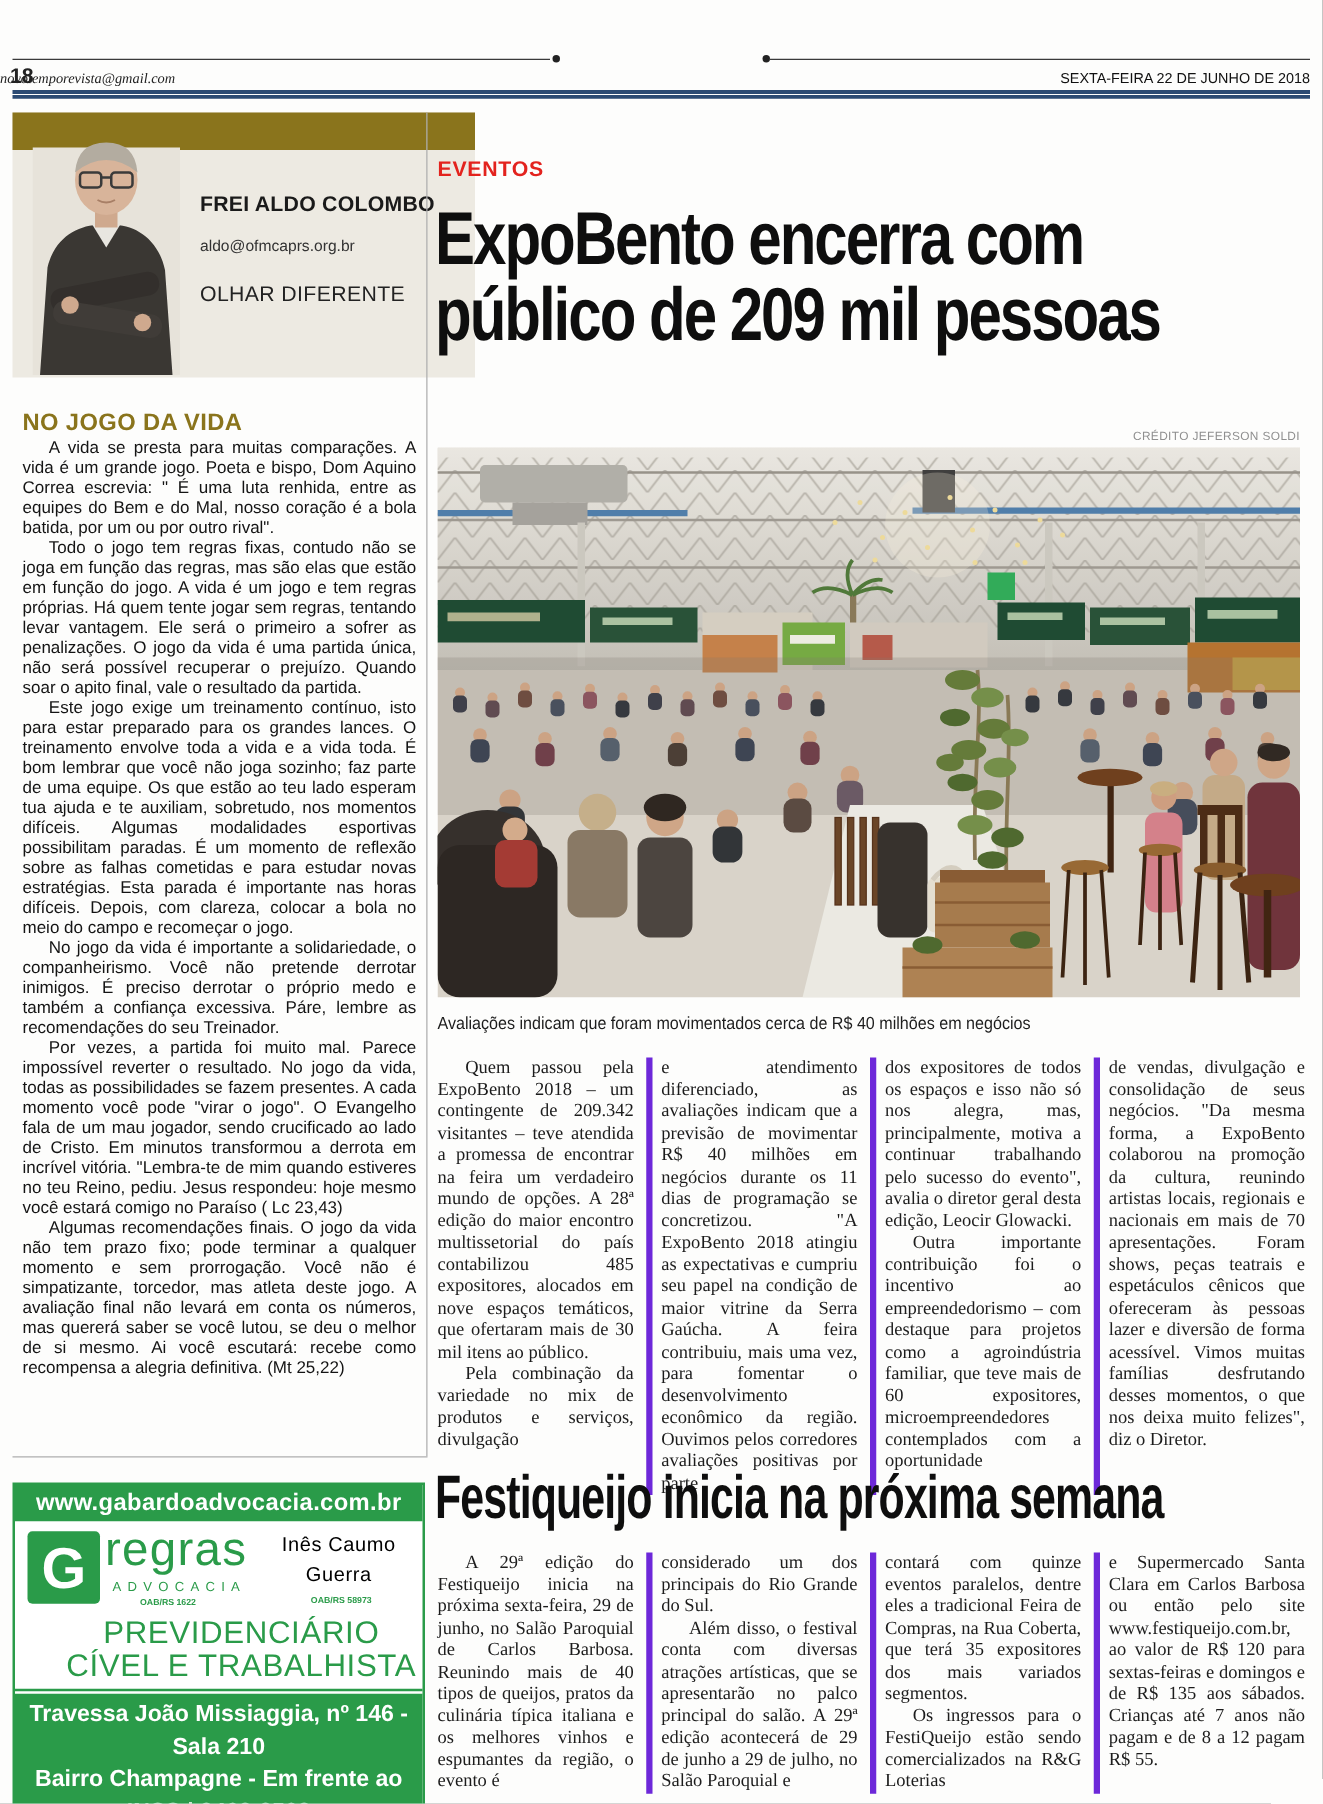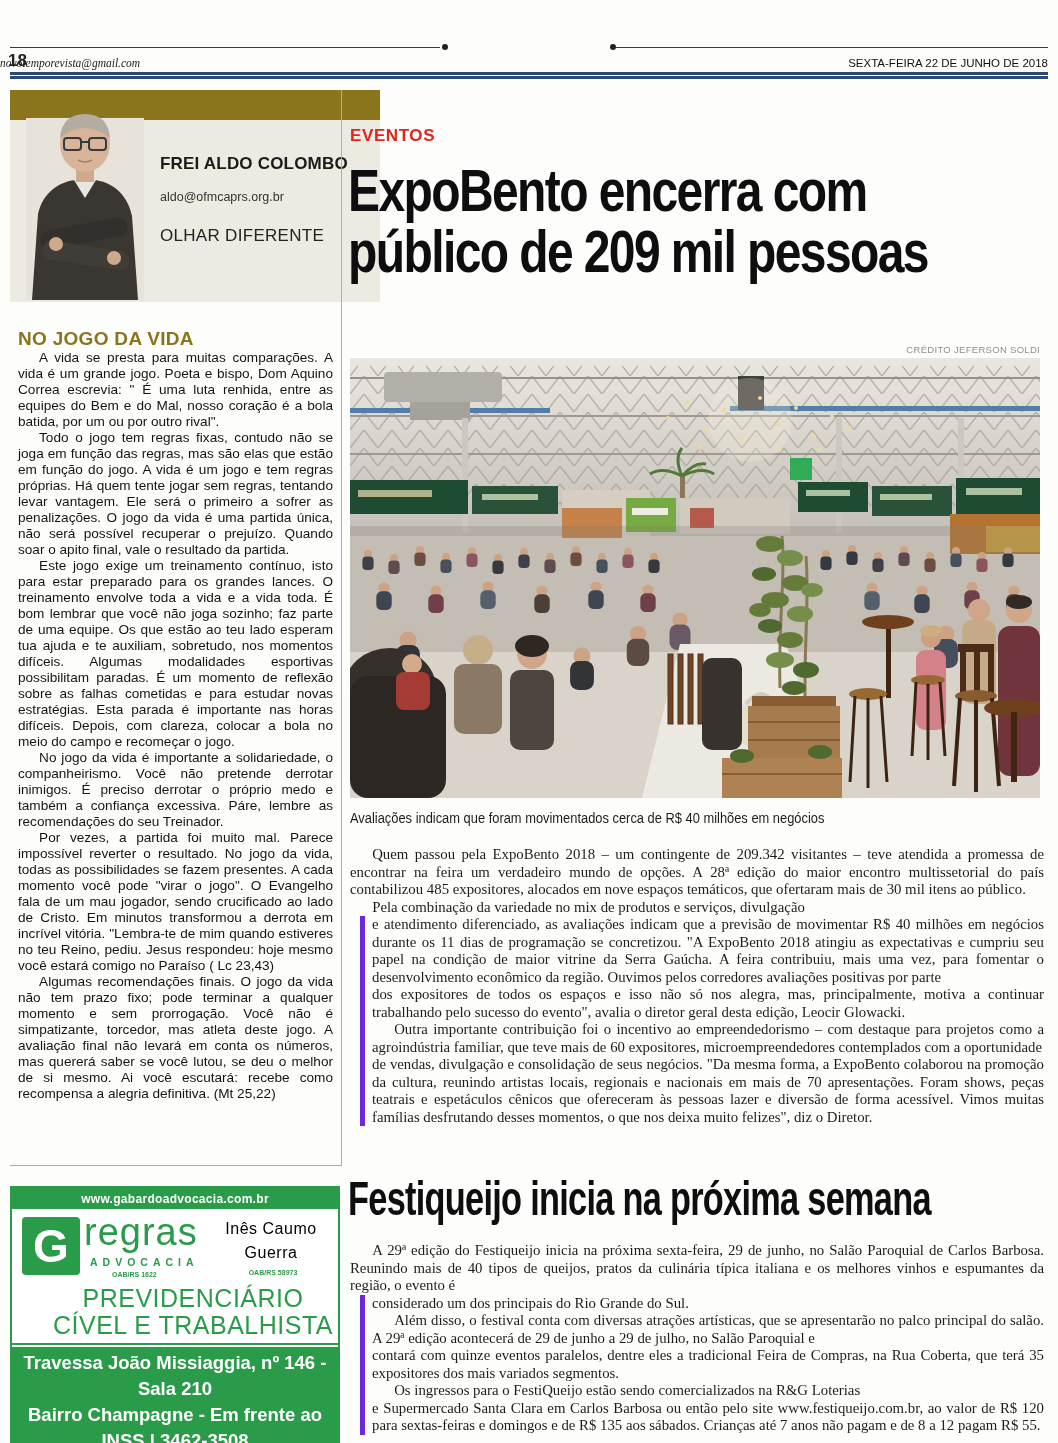--- a/index.html
+++ b/index.html
@@ -35,42 +35,42 @@
 
   
   .kicker{left:350px;top:126px;font-size:17px;font-weight:bold;color:#e3231e;letter-spacing:.6px;}
   .headline{left:348px;top:160px;width:860px;font-weight:bold;color:#0e0e0e;
             font-size:60px;line-height:61px;letter-spacing:-2px;
             transform:scaleX(.8);transform-origin:left top;}
   .credit{left:740px;top:344px;width:300px;text-align:right;font-size:9.5px;color:#8f8f8f;letter-spacing:.3px;}
   .photo{left:350px;top:358px;width:690px;height:440px;}
   .caption{left:350px;top:810px;width:740px;font-size:14px;color:#1d1d1d;
            transform:scaleX(.92);transform-origin:left top;}
-  .cols{display:flex;flex-direction:column;}
+  .cols{display:flex;}
   .col{flex:1;min-width:0;}
   .col + .col{border-left:5px solid #6d28d9;margin-left:10px;padding-left:7px;}
   .serifbody{font-family:"Liberation Serif",serif;font-size:14.8px;line-height:17.5px;
              text-align:justify;color:#1c1c1c;}
   .serifbody p{margin:0;text-indent:1.5em;}
   .serifbody p.noind{text-indent:0;}
   .maincols{left:350px;top:846px;width:694px;}
   .headline2{left:348px;top:1172px;width:940px;font-weight:bold;color:#0e0e0e;
              font-size:49px;line-height:52px;letter-spacing:-1px;
              transform:scaleX(.7);transform-origin:left top;}
   .fescols{left:350px;top:1242px;width:694px;}
 
   
   .ad{left:10px;top:1186px;width:330px;box-sizing:border-box;border:2px solid #2a9b49;background:#fff;}
-  .ad-url{background:#2a9b49;color:#fff;font-weight:bold;font-size:12px;text-align:center;
+  .ad-url{background:#2a9b49;color:#fff;font-weight:bold;font-size:19px;text-align:center;
           padding:4px 0 3px;letter-spacing:.3px;}
   .ad-main{position:relative;height:76px;}
   .gsq{position:absolute;left:10px;top:8px;width:58px;height:58px;background:#2a9b49;
        color:#fff;font-size:46px;font-weight:bold;text-align:center;line-height:58px;border-radius:4px;}
   .gname{position:absolute;left:72px;top:2px;font-size:38px;color:#2a9b49;letter-spacing:1px;}
-  .gsub{position:absolute;left:78px;top:47px;font-size:10.5px;color:#2a9b49;letter-spacing:5px;font-weight:bold;}
+  .gsub{position:absolute;left:78px;top:47px;font-size:10.5px;color:#2a9b49;letter-spacing:5px;font-weight:normal;}
   .goab{position:absolute;left:100px;top:62px;font-size:7px;color:#2a9b49;font-weight:bold;}
   .pname{position:absolute;left:196px;top:8px;width:126px;text-align:center;
          font-size:16px;line-height:24px;color:#000000;letter-spacing:.5px;}
   .poab{position:absolute;left:206px;top:60px;width:110px;text-align:center;font-size:7px;color:#2a9b49;font-weight:bold;}
   .ad-services{color:#2a9b49;text-align:center;font-size:25px;line-height:27px;letter-spacing:.5px;padding-bottom:4px;padding-left:36px;}
   .ad-sep{height:2px;background:#2a9b49;margin:0 0 2px 0;}
   .ad-band{background:#2a9b49;color:#fff;text-align:center;font-weight:bold;
            font-size:18.5px;line-height:26px;padding:3px 0;}
 </style>
 </head>

